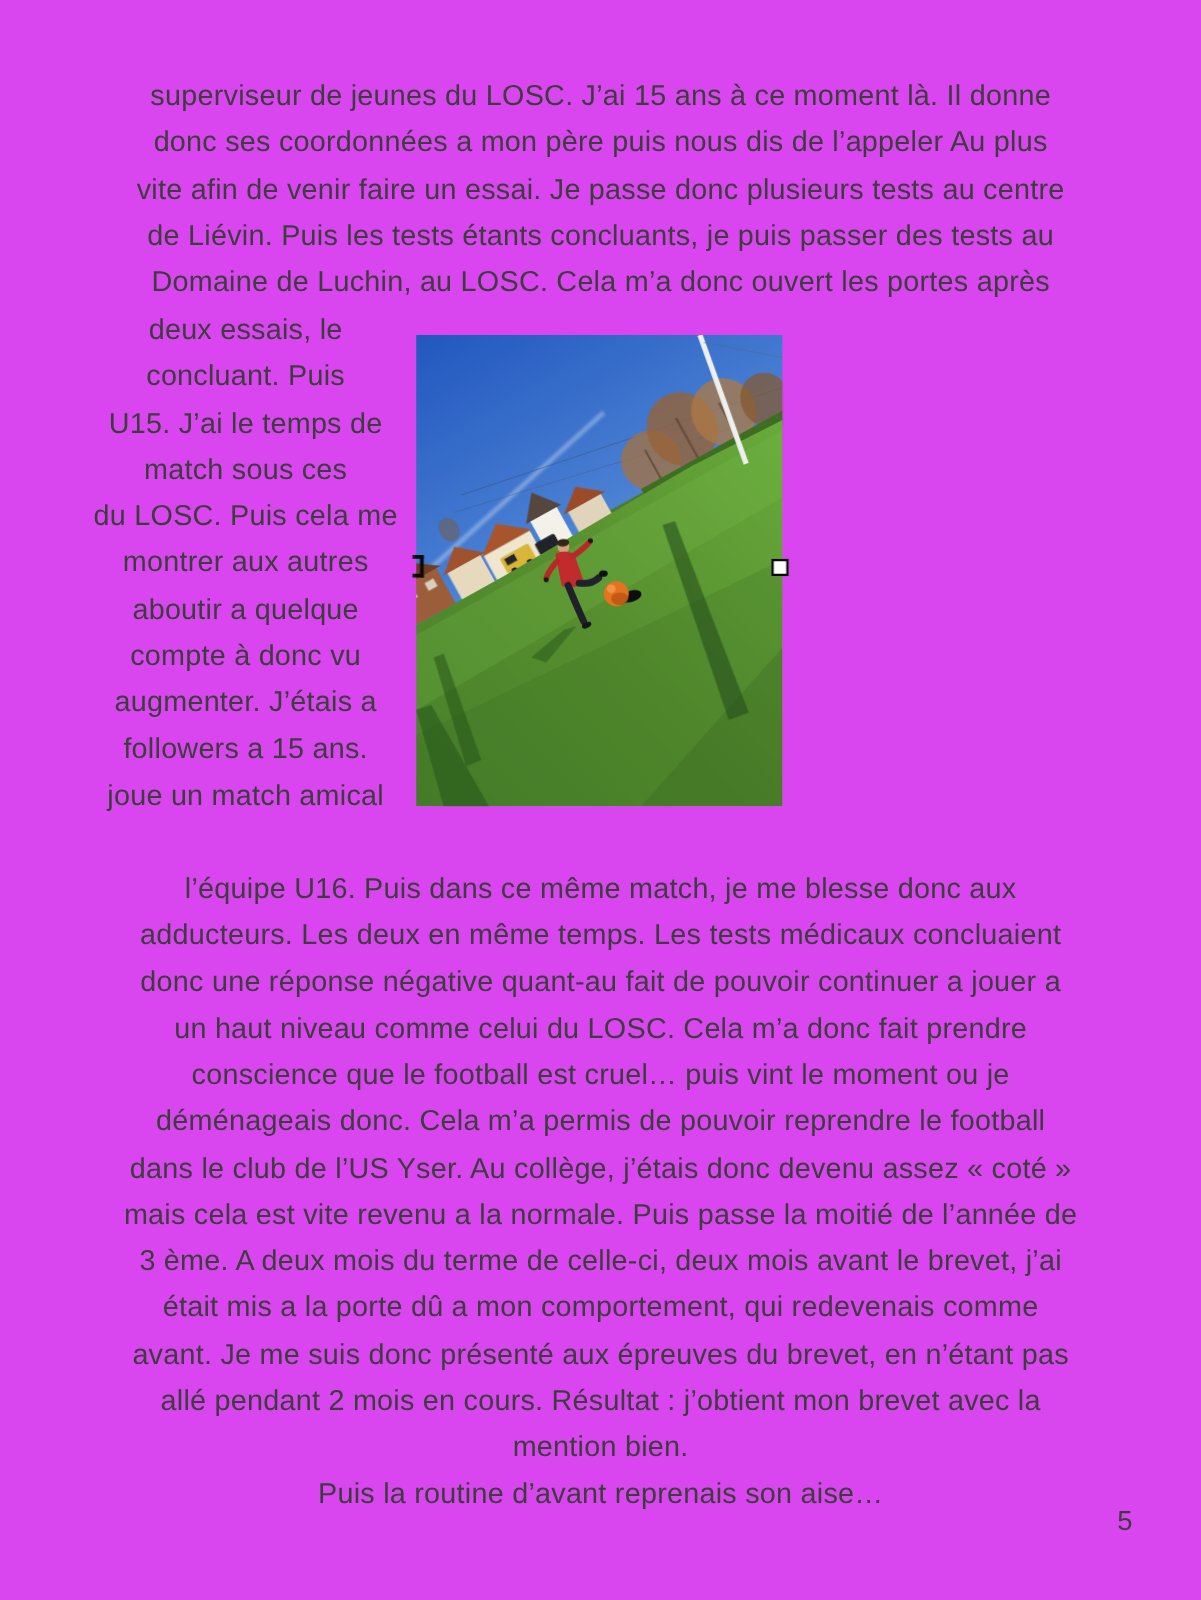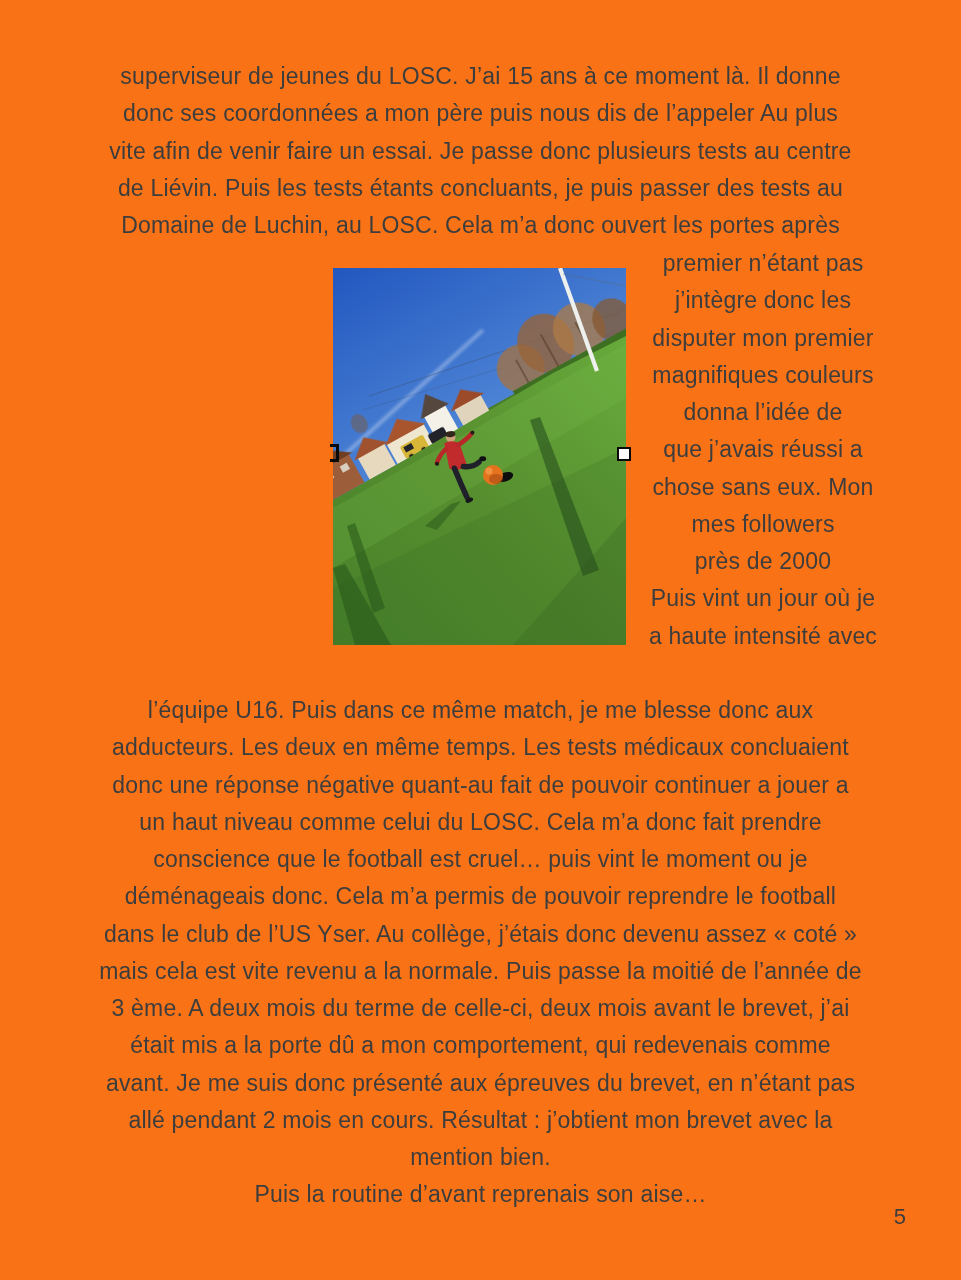--- a/index.html
+++ b/index.html
@@ -1,20 +1,20 @@
 <!DOCTYPE html>
 <html><head>
 <meta charset="utf-8">
 <style>
   html, body { margin: 0; padding: 0; background: #ffffff; }
   .page {
     position: relative;
     width: 961px;
     height: 1280px;
-    background: #f97316;
+    background: #d946ef;
     overflow: hidden;
     font-family: "Liberation Sans", "DejaVu Sans", sans-serif;
     color: #3d3d3d;
   }
   .para {
     position: absolute;
     margin: 0;
     font-size: 23px;
     line-height: 37.25px;
     letter-spacing: 0.2px;
@@ -64,20 +64,31 @@
 <body>
 
 <div class="page">
 
   <p class="para para-top">superviseur de jeunes du LOSC. J’ai 15 ans à ce moment là. Il donne
 donc ses coordonnées a mon père puis nous dis de l’appeler Au plus
 vite afin de venir faire un essai. Je passe donc plusieurs tests au centre
 de Liévin. Puis les tests étants concluants, je puis passer des tests au
 Domaine de Luchin, au LOSC. Cela m’a donc ouvert les portes après</p>
 
+  <p class="para col-left">deux essais, le
+concluant. Puis
+U15. J’ai le temps de
+match sous ces
+du LOSC. Puis cela me
+montrer aux autres
+aboutir a quelque
+compte à donc vu
+augmenter. J’étais a
+followers a 15 ans.
+joue un match amical</p>
 
   <figure class="photo">
     <svg viewBox="0 0 293 377" width="293" height="377" preserveAspectRatio="none">
       <defs>
         <linearGradient id="sky" x1="0" y1="0" x2="0.45" y2="1">
           <stop offset="0" stop-color="#2257bf"></stop>
           <stop offset="0.55" stop-color="#4f86d6"></stop>
           <stop offset="1" stop-color="#cfe0f0"></stop>
         </linearGradient>
         <linearGradient id="grass" x1="0" y1="1" x2="1" y2="0">
@@ -176,31 +187,20 @@
         <circle cx="156" cy="203" r="3.5" fill="#f59b4e" opacity="0.8"></circle>
       </g>
 
       <g>
         <line x1="227" y1="0" x2="264" y2="103" stroke="#eef0ee" stroke-width="4.2"></line>
         <line x1="230" y1="6" x2="293" y2="18" stroke="#5a6b80" stroke-width="1" opacity="0.5"></line>
       </g>
     </svg>
   </figure>
 
-  <p class="para col-right">premier n’étant pas
-j’intègre donc les
-disputer mon premier
-magnifiques couleurs
-donna l’idée de
-que j’avais réussi a
-chose sans eux. Mon
-mes followers
-près de 2000
-Puis vint un jour où je
-a haute intensité avec</p>
 
   <p class="para para-bottom">l’équipe U16. Puis dans ce même match, je me blesse donc aux
 adducteurs. Les deux en même temps. Les tests médicaux concluaient
 donc une réponse négative quant-au fait de pouvoir continuer a jouer a
 un haut niveau comme celui du LOSC. Cela m’a donc fait prendre
 conscience que le football est cruel… puis vint le moment ou je
 déménageais donc. Cela m’a permis de pouvoir reprendre le football
 dans le club de l’US Yser. Au collège, j’étais donc devenu assez « coté »
 mais cela est vite revenu a la normale. Puis passe la moitié de l’année de
 3 ème. A deux mois du terme de celle-ci, deux mois avant le brevet, j’ai

